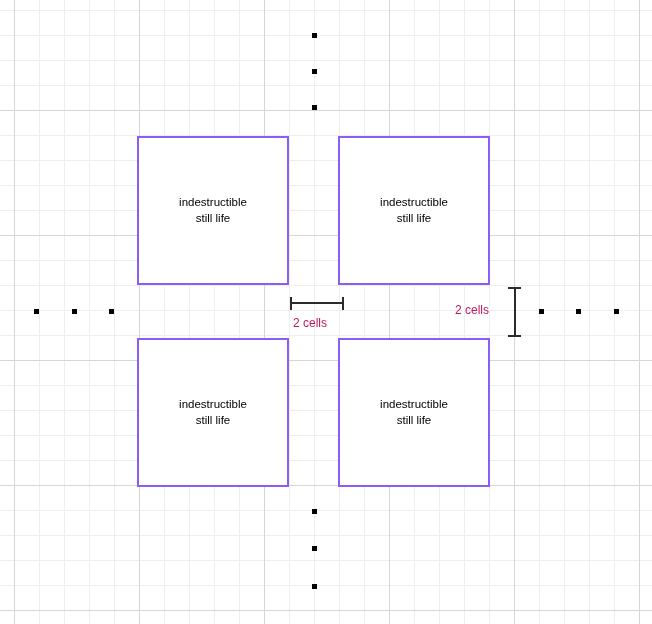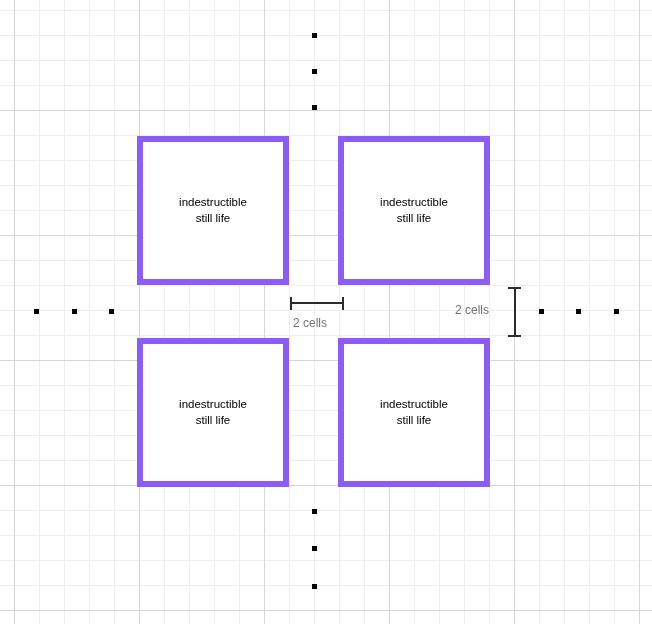--- a/index.html
+++ b/index.html
@@ -44,21 +44,21 @@
       14px -15px,
       14px -15px,
       14px -15px;
     pointer-events: none;
   }
 
   
   .still-life-box {
     position: absolute;
     box-sizing: border-box;
-    border: 6px solid #8b5cf6;
+    border: 2px solid #8b5cf6;
     background: #ffffff;
     display: flex;
     flex-direction: column;
     align-items: center;
     justify-content: center;
     text-align: center;
     line-height: 1.35;
     font-size: 11.5px;
     color: #000000;
   }
@@ -100,21 +100,21 @@
   }
   .dim-v-cap {
     position: absolute;
     height: 2px;
     width: 13px;
     background: #2b2b2b;
   }
   .dim-label {
     position: absolute;
     font-size: 12px;
-    color: #737373;
+    color: #be185d;
     white-space: nowrap;
   }
 </style>
 </head>
 <body>
 
 <div id="canvas">
 
   <div id="grid"></div>
 

